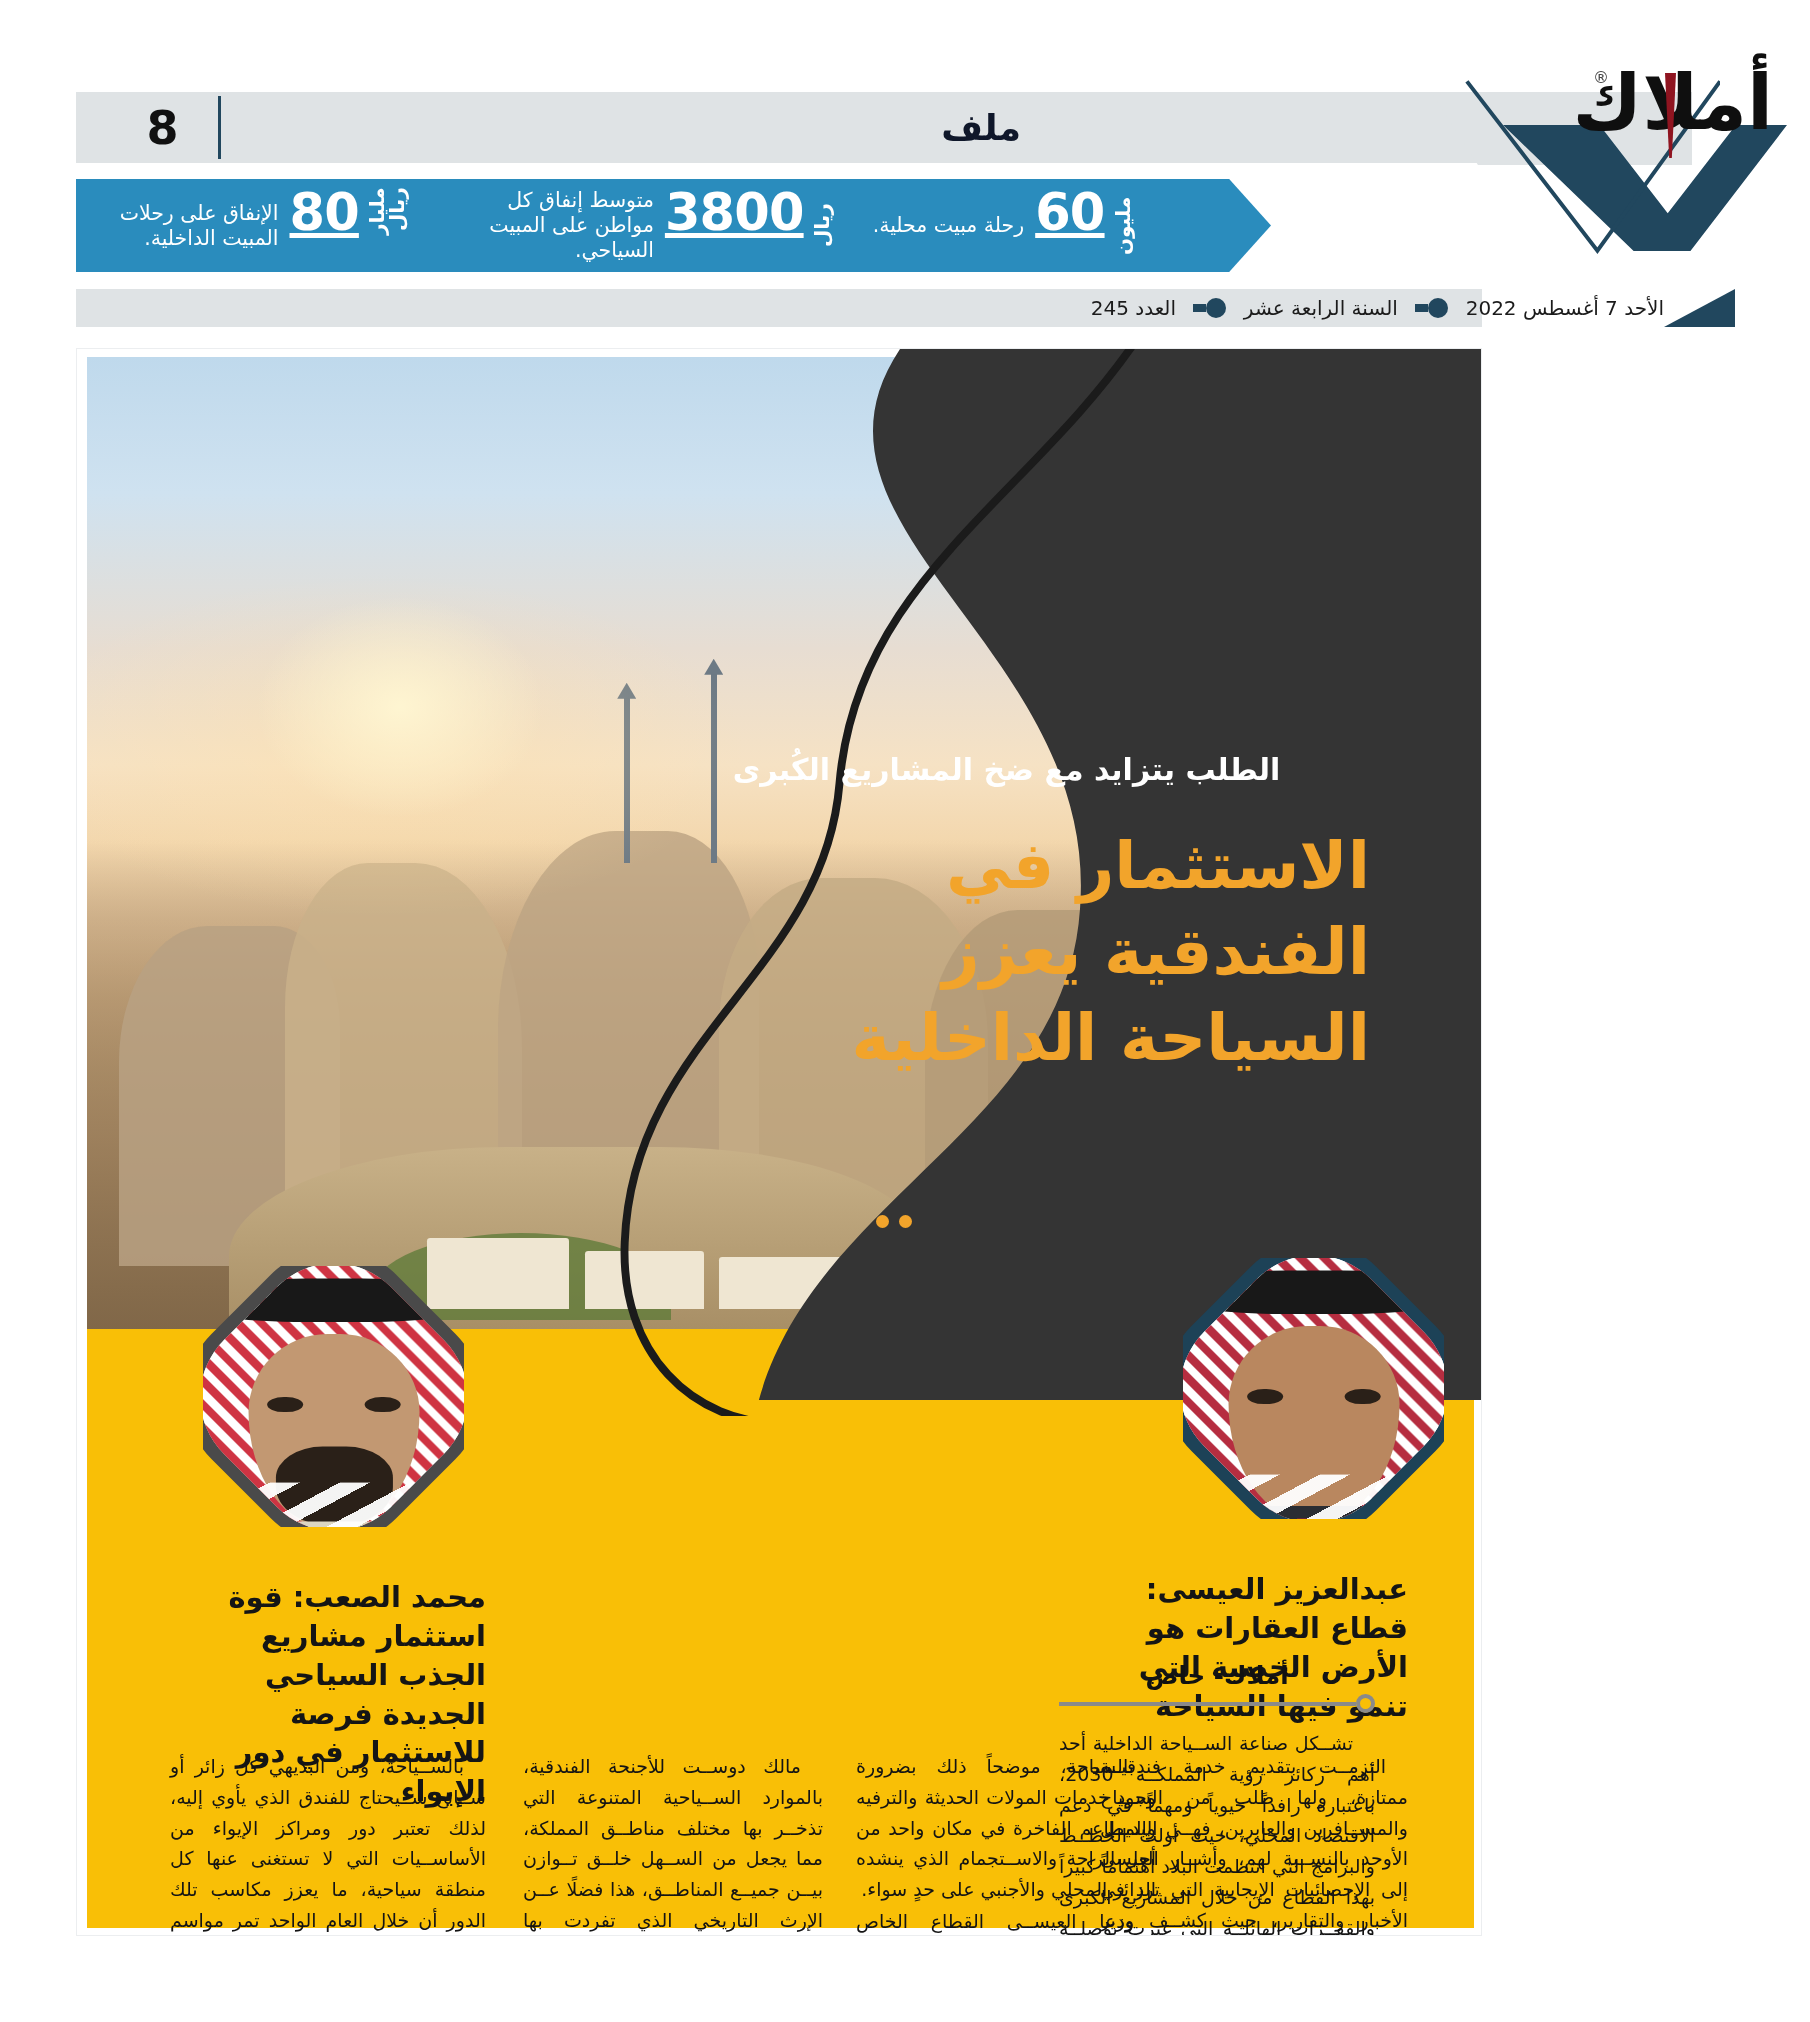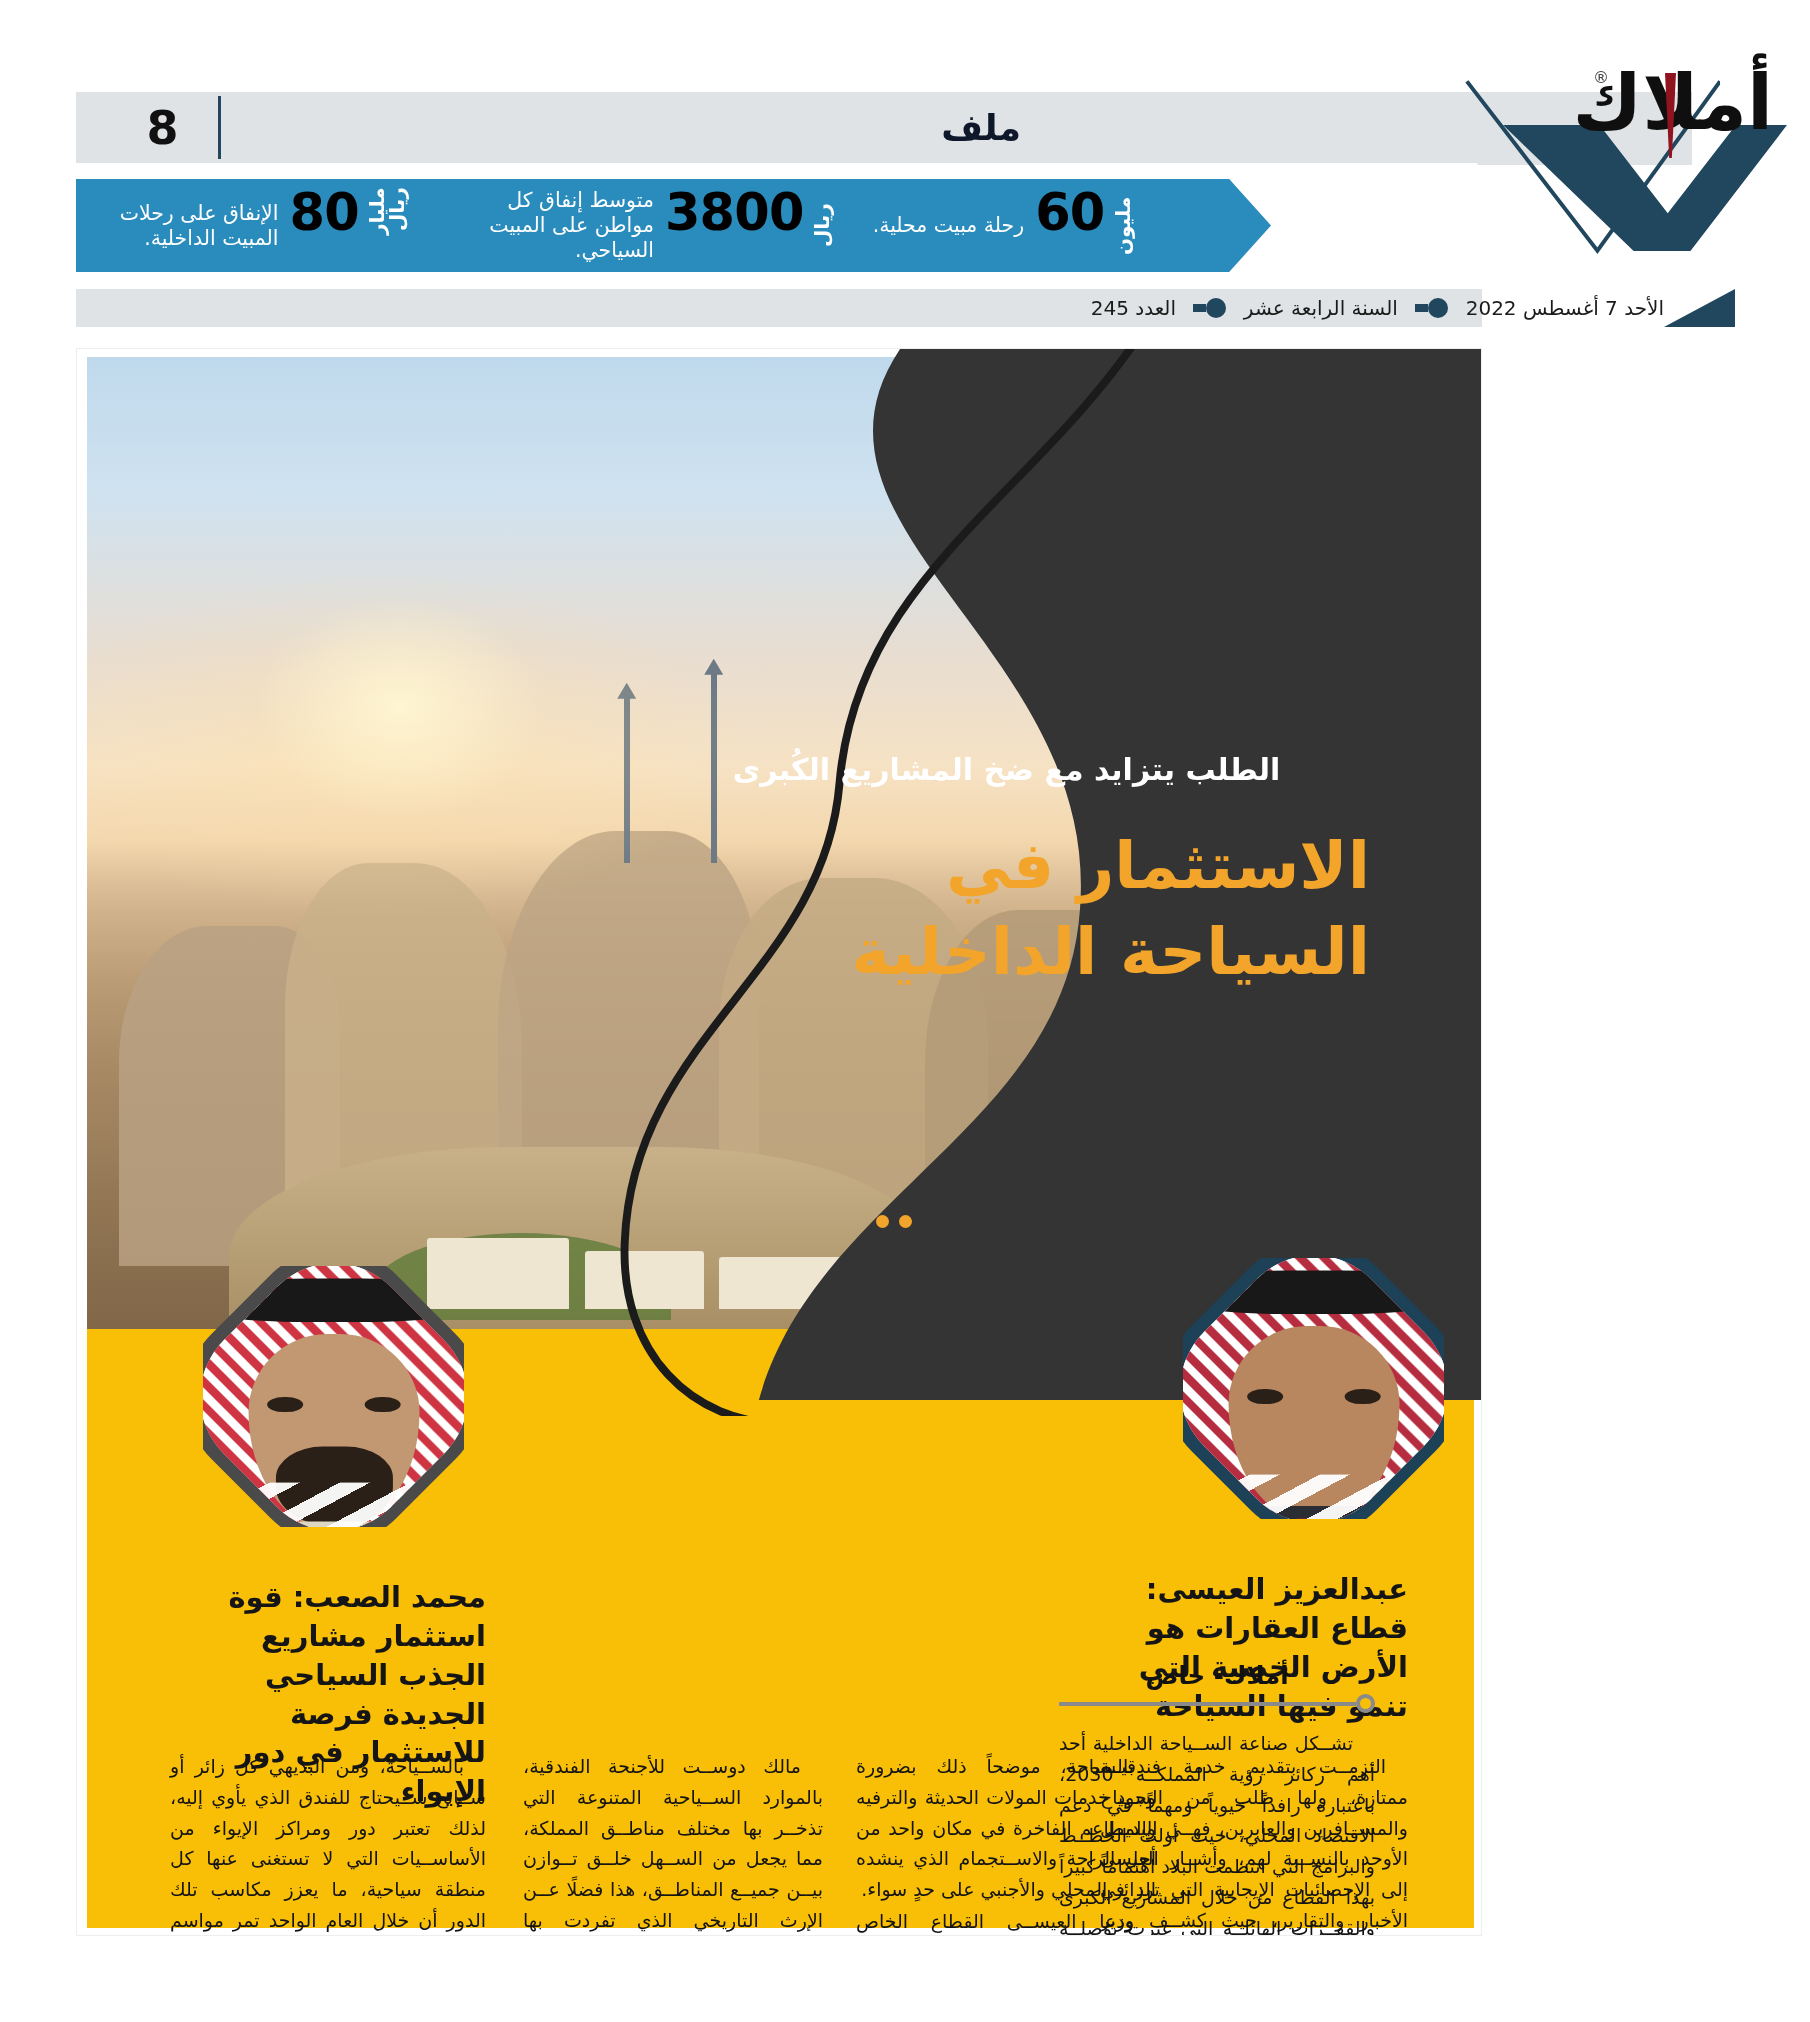--- a/index.html
+++ b/index.html
@@ -66,22 +66,23 @@
   
   .statsbar {
     position:absolute; left:76px; top:179px; width:1195px; height:93px;
     background:#2a8cbd;
     clip-path: polygon(0 0, 96.5% 0, 100% 50%, 96.5% 100%, 0 100%);
     display:flex; flex-direction:row-reverse; align-items:stretch;
   }
   .stat { display:flex; flex-direction:row; align-items:center; padding:4.7px 20.5px 4.7px 20.5px; gap:11px; }
   .stat-left { display:flex; flex-direction:row-reverse; align-items:flex-start; gap:8px; }
   .stat-num {
-    font-size:51px; font-weight:800; color:#000000; line-height:1;
+    font-size:51px; font-weight:800; color:#ffffff; line-height:1;
     letter-spacing:-0.8px;
+    text-decoration:underline;
   }
   .stat-unit {
     writing-mode: vertical-rl; transform: rotate(180deg);
     font-size:20px; font-weight:700; color:#ffffff; line-height:1;
     height:77px; display:flex; align-items:center; justify-content:center;
   }
   .stat-desc {
     font-size:20.5px; color:#ffffff; line-height:1.22; text-align:right;
     max-width:182px; font-weight:400;
   }
@@ -379,20 +380,21 @@
     </div>
 
     <div class="blackpanel"></div>
     <svg class="blackpanel-stroke" viewBox="0 0 760 1360" preserveAspectRatio="none">
       <path d="M 660 -10 C 520 200 300 300 278 560 C 258 800 16 880 6 1140 C 0 1280 90 1370 210 1370" fill="none" stroke="#1b1b1b" stroke-width="10"></path>
     </svg>
 
     <div class="kicker">الطلب يتزايد مع ضخ المشاريع الكُبرى</div>
     <div class="headline">
       <div>الاستثمار في</div>
+      <div>الفندقية يعزز</div>
       <div>السياحة الداخلية</div>
     </div>
 
     <div class="dots">
         <i></i>
         <i></i>
       </div>
 
     <div class="portrait p1">
       <div class="frame"></div>

